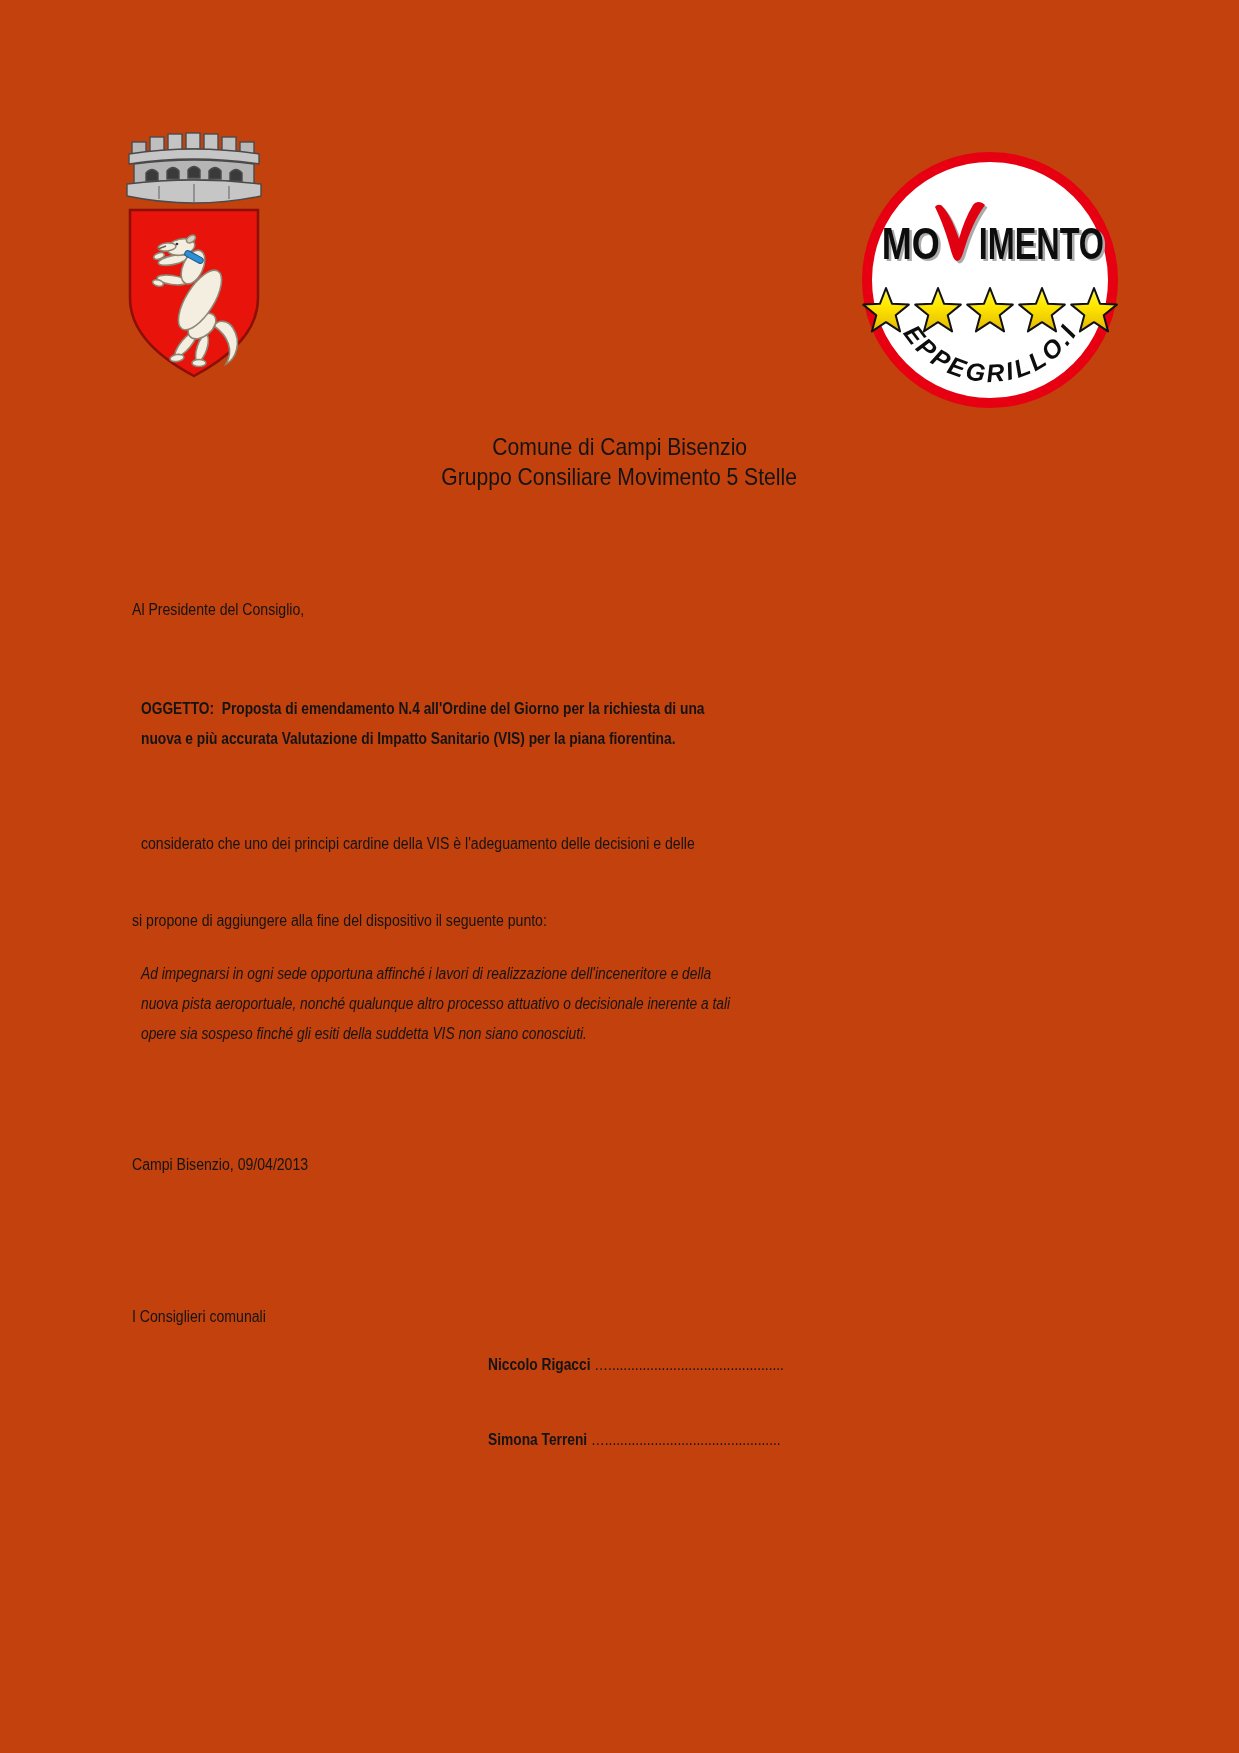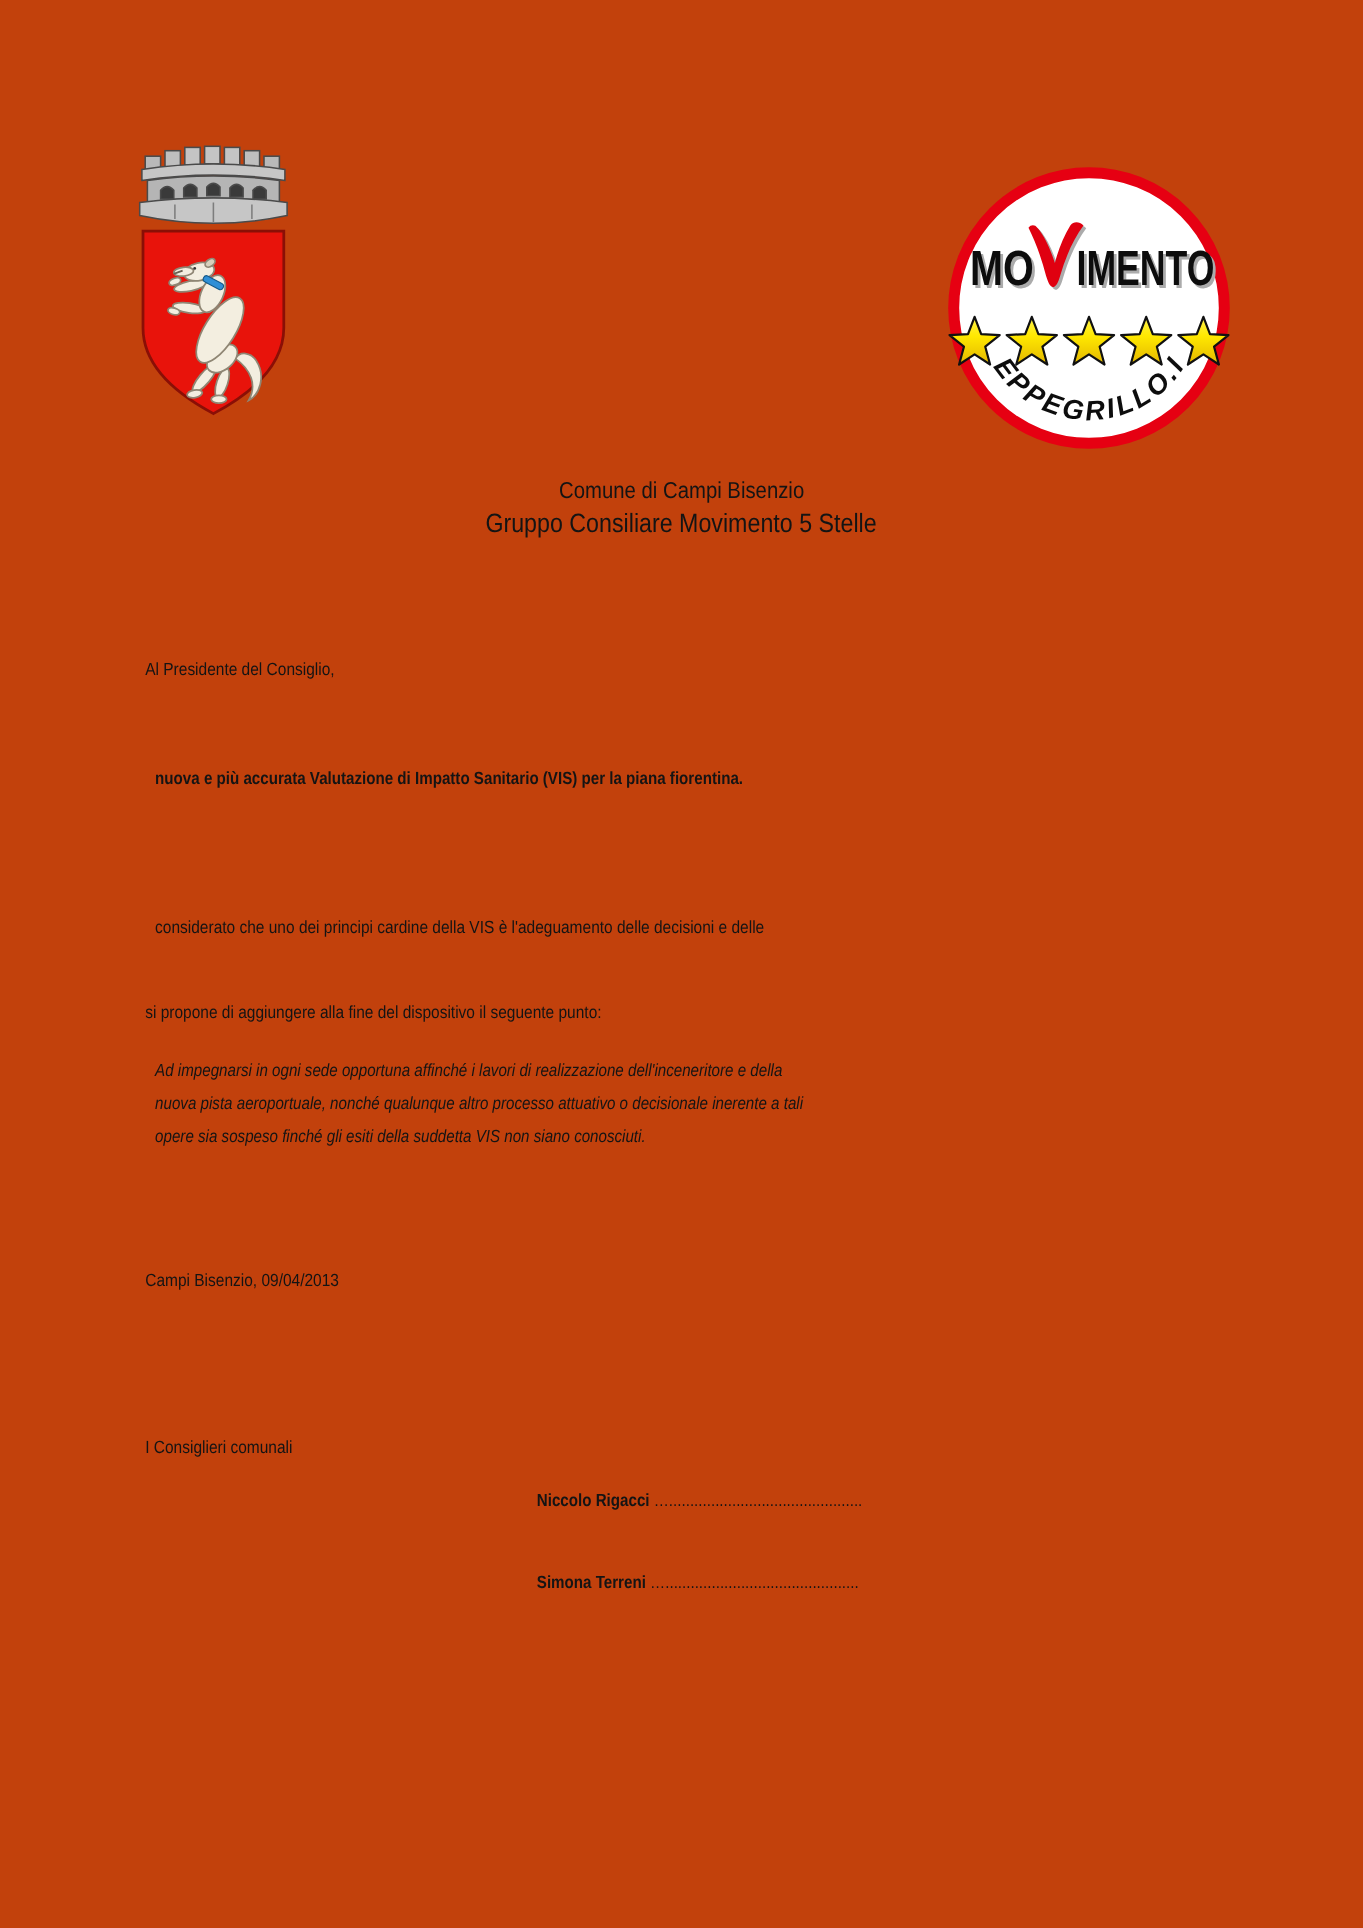--- a/index.html
+++ b/index.html
@@ -8,21 +8,21 @@
     font-family:"Liberation Sans",sans-serif;color:#141414;
   }
   .abs{position:absolute;}
   .ln{white-space:pre;height:30px;line-height:30px;font-size:16px;}
   .b{font-weight:bold;}
   .i{font-style:italic;}
   .sx88{display:inline-block;transform:scaleX(.88);transform-origin:0 50%;white-space:pre;}
   .sx86{display:inline-block;transform:scaleX(.86);transform-origin:0 50%;white-space:pre;}
   .sxc{display:inline-block;transform:scaleX(.88);transform-origin:50% 50%;white-space:pre;}
   .org{left:0;top:434px;width:1239px;text-align:center;}
-  .org-l1{font-size:21px;line-height:26px;height:26px;}
+  .org-l1{font-size:24px;line-height:26px;height:26px;}
   .org-l2{font-size:24px;line-height:30px;height:30px;margin-top:2px;}
   svg text{font-family:"Liberation Sans",sans-serif;}
 </style>
 </head>
 <body>
 
 <div class="page">
 
   <svg class="abs" style="left:114px;top:130px;" width="160" height="260" viewBox="0 0 160 260">
 
@@ -127,20 +127,23 @@
       <span class="sxc">Gruppo Consiliare Movimento 5 Stelle</span>
     </div>
   </div>
 
   <div class="abs ln" style="left:114px;top:565px;">
     <span class="sx88">Al Presidente del Consiglio,</span>
   </div>
 
   <div class="abs" style="left:114px;top:664px;">
     <div class="ln">
+      <span class="sx86 b">OGGETTO:  Proposta di emendamento N.4 all'Ordine del Giorno per la richiesta di una</span>
+    </div>
+    <div class="ln">
       <span class="sx86 b">nuova e più accurata Valutazione di Impatto Sanitario (VIS) per la piana fiorentina.</span>
     </div>
   </div>
 
   <div class="abs" style="left:114px;top:799px;">
     <div class="ln">
       <span class="sx88">considerato che uno dei principi cardine della VIS è l'adeguamento delle decisioni e delle</span>
     </div>
   </div>
 

